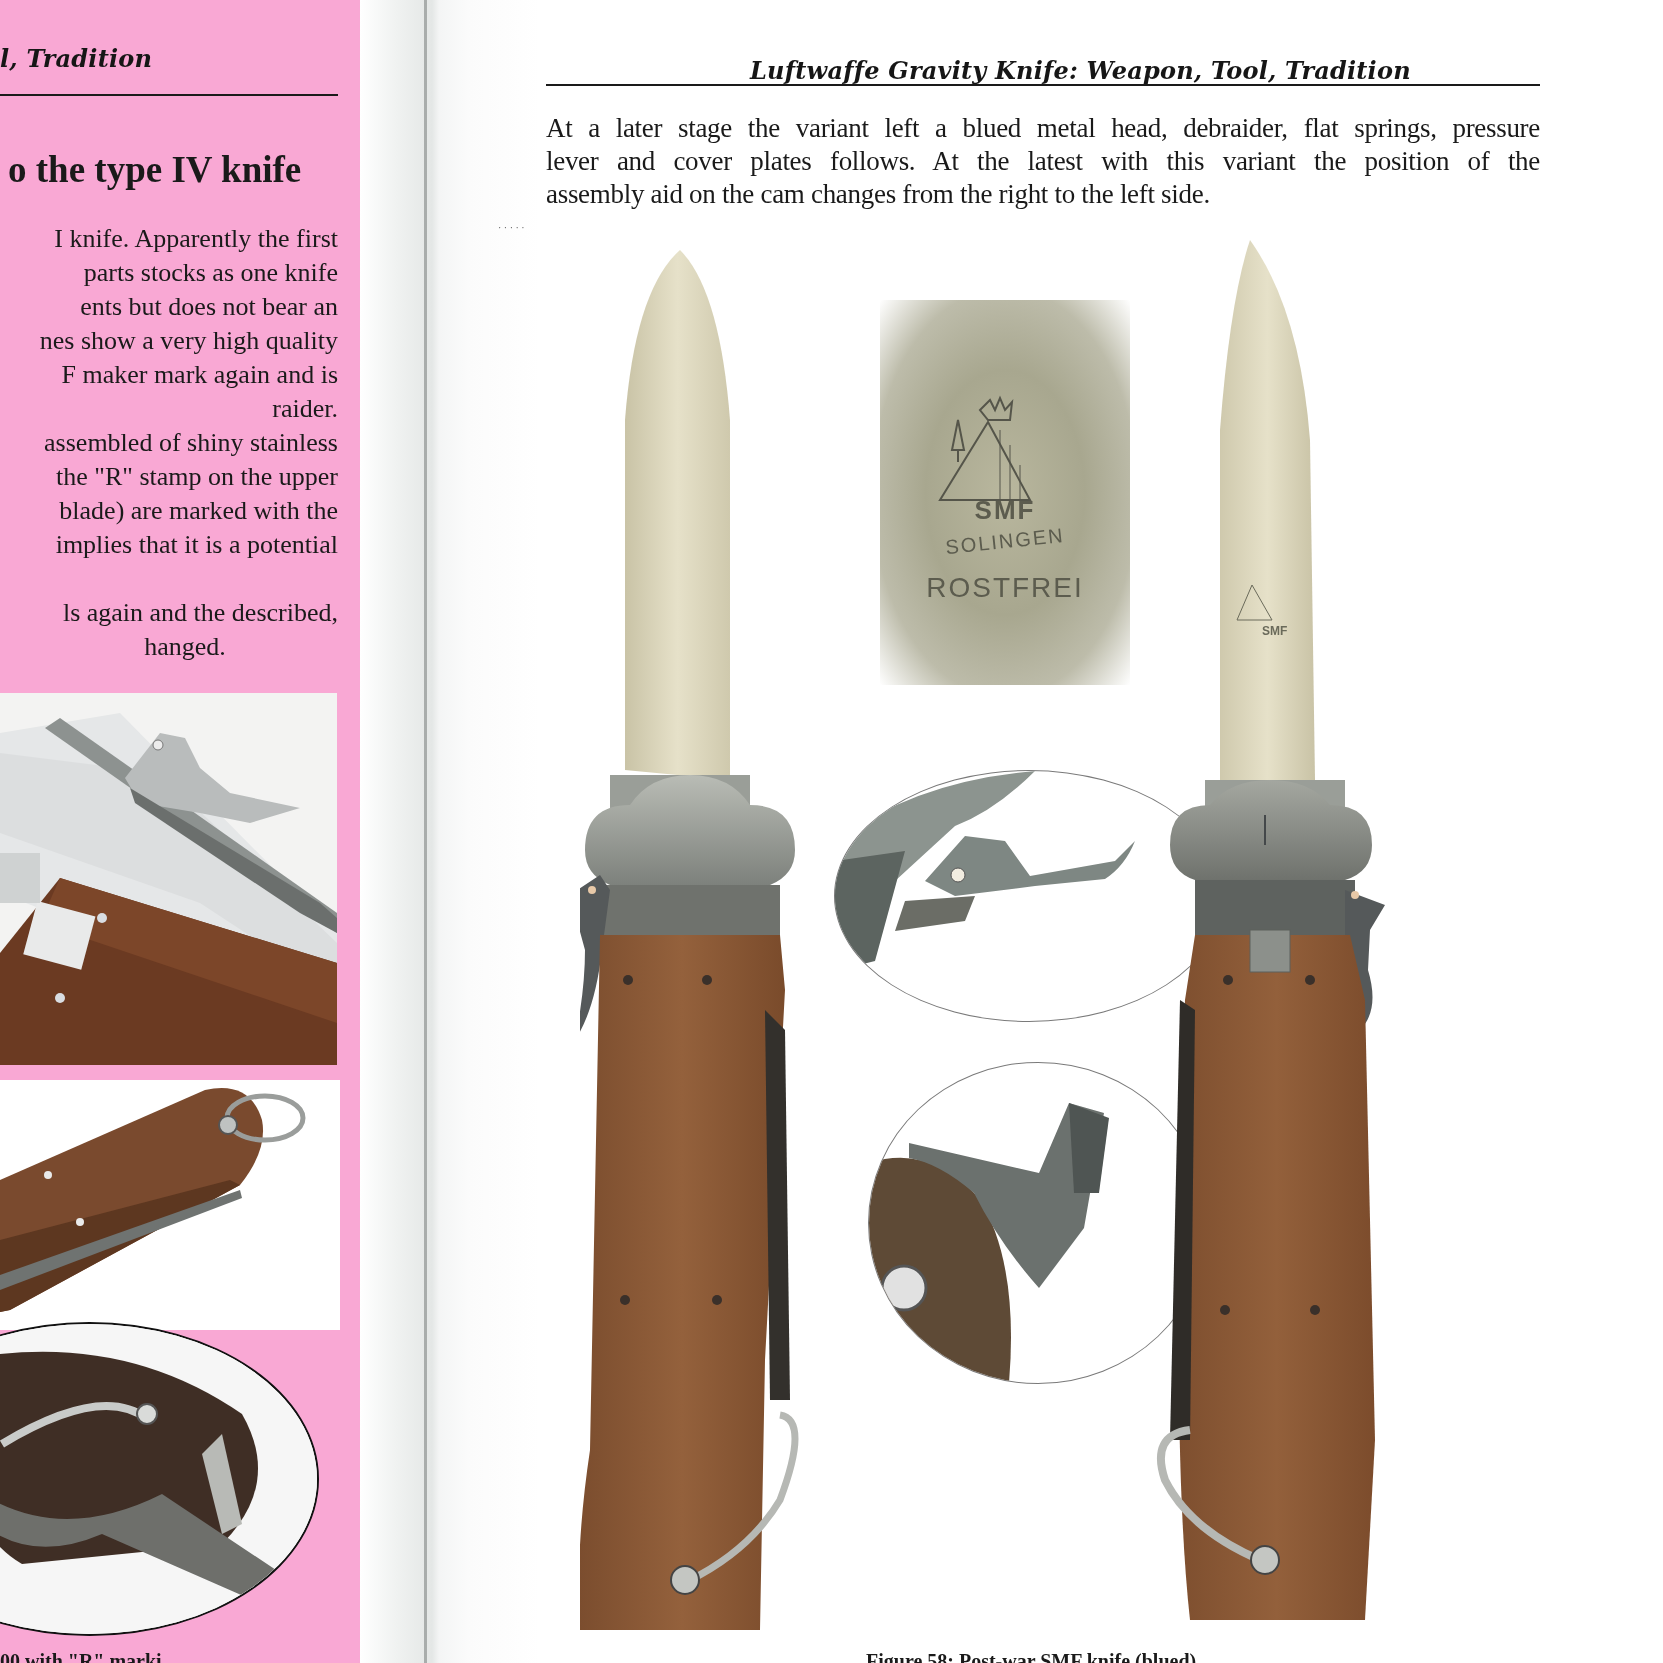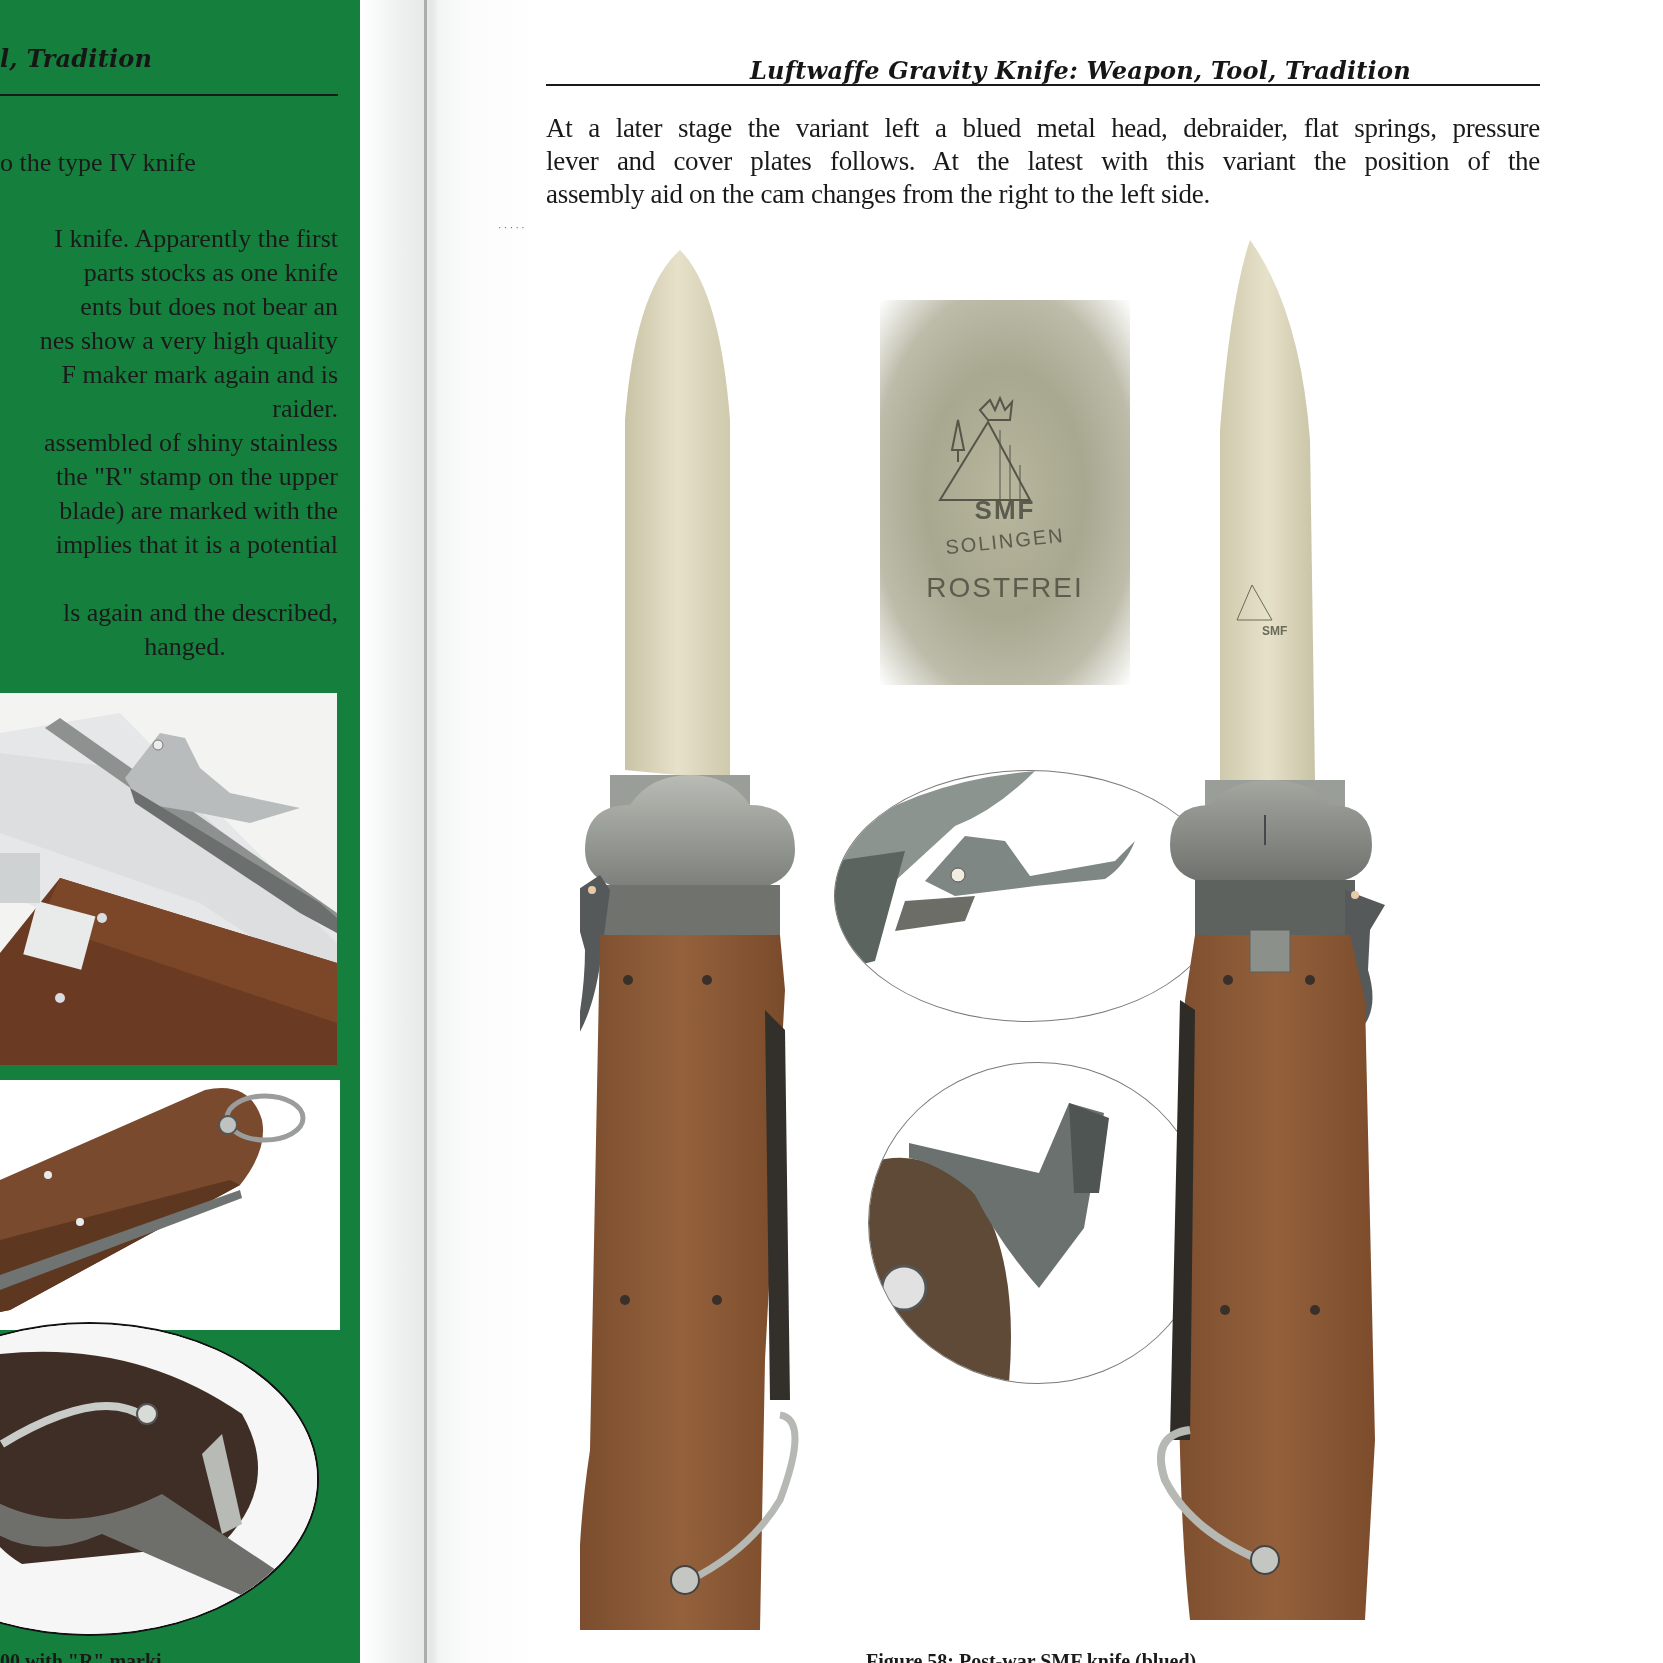--- a/index.html
+++ b/index.html
@@ -1,25 +1,25 @@
 <!DOCTYPE html>
 <html><head>
 <meta charset="utf-8">
 <style>
   html, body { margin:0; padding:0; }
   body { width:1663px; height:1663px; background:#ffffff; position:relative; overflow:hidden; font-family:"Liberation Serif", serif; color:#1a1a1a; }
-  .page-left { position:absolute; left:0; top:0; width:360px; height:1663px; background:#15803d; }
+  .page-left { position:absolute; left:0; top:0; width:360px; height:1663px; background:#f9a8d4; }
   .gutter { position:absolute; left:360px; top:0; width:180px; height:1663px;
     background:linear-gradient(to right,#ffffff 0%,#f0f2f1 20%,#e4e7e6 40%,#f4f5f5 44%,#fbfbfb 60%,#ffffff 100%); }
   .gutter-line { position:absolute; left:424px; top:0; width:3px; height:1663px; background:#a9adac; }
 
   .running-head { position:absolute; font-family:"DejaVu Serif", serif; font-weight:bold; font-size:24px; letter-spacing:0.2px; color:#161616; font-style:italic; }
   .head-rule { position:absolute; height:2px; background:#1a1a1a; }
 
-  .section-heading { position:absolute; left:0; top:148px; font-weight:normal; font-size:26px; }
+  .section-heading { position:absolute; left:8px; top:148px; font-weight:bold; font-size:37px; }
   .body-text { position:absolute; font-size:26px; line-height:34px; text-align:justify; }
   .body-text .line { display:block; white-space:nowrap; }
   .left-text { left:0; top:222px; width:338px; }
   .left-text .line { text-align:right;margin-left:32px; }
   .right-text { left:546px; top:112px; width:994px; font-size:27px; line-height:33px; letter-spacing:-0.3px; }
 
   .photo-left-1 { position:absolute; left:0; top:693px; width:337px; height:372px; background:#f4f4f4; overflow:hidden; }
   .photo-left-2 { position:absolute; left:0; top:1080px; width:340px; height:250px; overflow:hidden; }
   .photo-left-circle { position:absolute; left:-140px; top:1322px; width:455px; height:310px; border-radius:50%; border:2px solid #111; overflow:hidden; background:#fafafa; }
 

